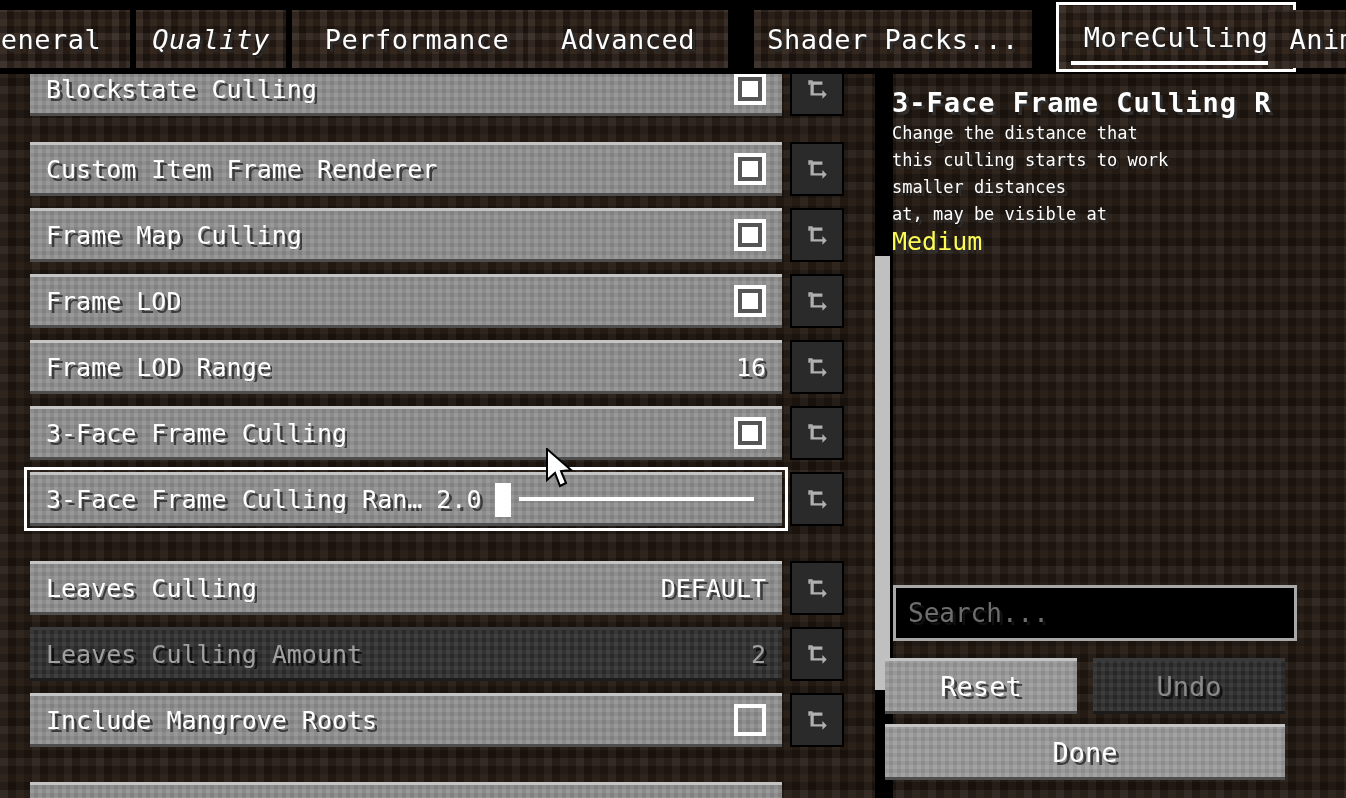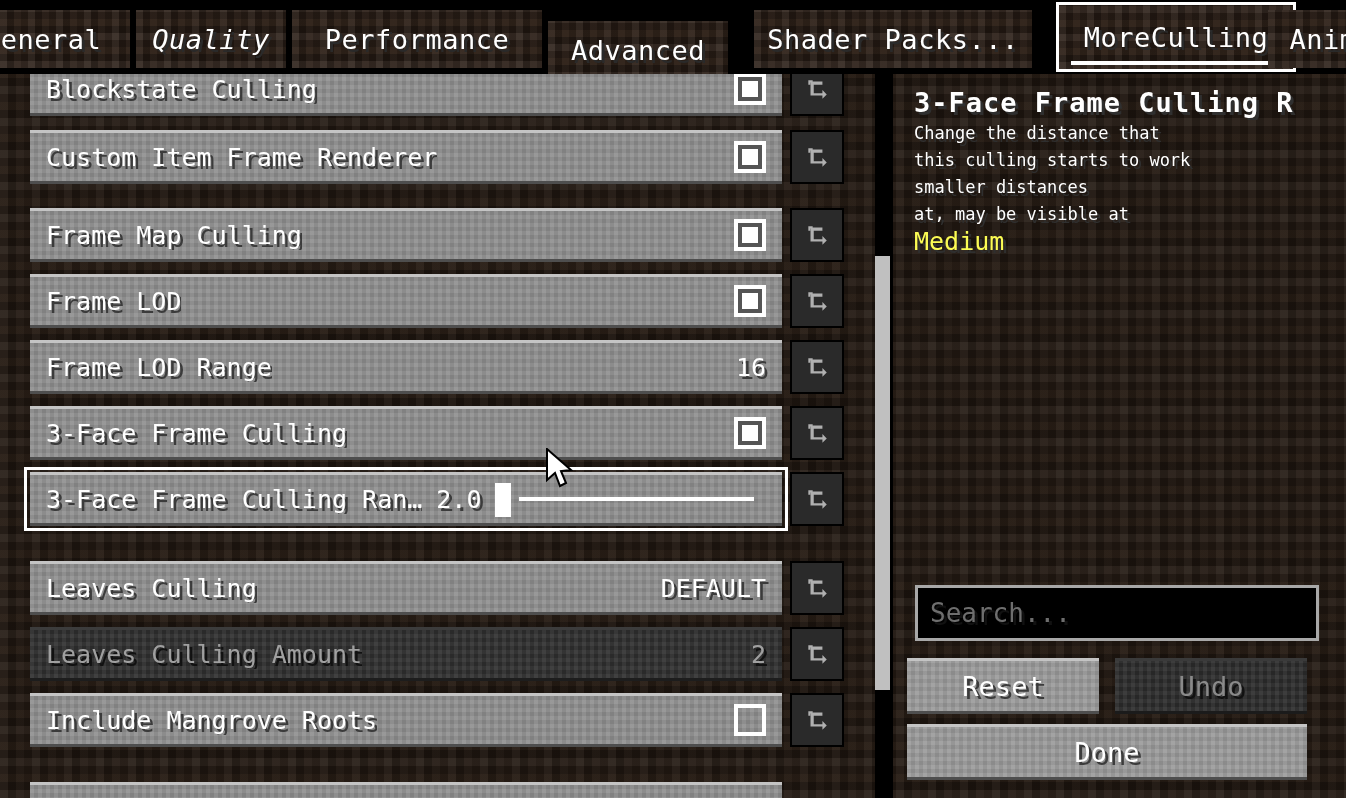--- a/index.html
+++ b/index.html
@@ -114,21 +114,21 @@
     background:#2a2a2a;border:2px solid #000;box-sizing:border-box;
     display:flex;align-items:center;justify-content:center;
   }
   .resetbtn svg{width:26px;height:26px;display:block;}
 
   
   #sbtrack{position:absolute;left:875px;top:74px;width:18px;height:724px;background:#000;}
   #sbthumb{position:absolute;left:875px;top:256px;width:15px;height:434px;background:#c0c0c0;}
 
   
-  #right{position:absolute;left:893px;top:74px;width:453px;height:724px;}
+  #right{position:absolute;left:871px;top:74px;width:453px;height:724px;}
   #desc{position:absolute;left:21px;top:12px;right:0;}
   #desc .dtitle{
     color:#fff;font-size:27px;font-weight:bold;letter-spacing:1px;
     text-shadow:3px 3px 0 #2f2f2f;white-space:nowrap;overflow:hidden;
     line-height:34px;
   }
   #desc .dline{
     color:#fff;font-size:17px;line-height:27px;text-shadow:3px 3px 0 #2f2f2f;
     white-space:nowrap;
   }
@@ -171,21 +171,21 @@
   <div id="tabbar">
       <div class="tab" style="left: -28px; width: 158px;">
         <span>eneral</span>
       </div>
       <div class="tab" style="left: 136px; width: 150px; font-style: italic;">
         <span>Quality</span>
       </div>
       <div class="tab" style="left: 292px; width: 250px; justify-content: center;">
         <span>Performance</span>
       </div>
-      <div class="tab" style="left: 548px; width: 180px; margin-top: 11px;">
+      <div class="tab" style="left: 528px; width: 200px;">
         <span>Advanced</span>
       </div>
       <div class="tab" style="left: 754px; width: 278px;">
         <span>Shader Packs...</span>
       </div>
       <div class="tab sel" style="left: 1056px; width: 240px;">
         <span>MoreCulling</span>
         <div class="tabunder"></div>
       </div>
       <div class="tab" style="left: 1268px; width: 110px;">
@@ -201,21 +201,21 @@
             <span class="spacer"></span>
             <div class="cb checked"></div>
           </div>
           <div class="resetbtn">
             <svg viewBox="0 0 24 24">
               <path d="M6 5 H17 V8 H9 V16 H17 V13 L21 17 L17 21 V18 H6 Z" fill="#b0b0b0"></path>
               <path d="M4 4 H8 V6 H6 V8 H4 Z" fill="#b0b0b0"></path>
             </svg>
           </div>
         </div>
-        <div class="rowwrap" style="top: 56px;">
+        <div class="rowwrap" style="top: 68px;">
           <div class="entry">
             <span class="lbl">Custom Item Frame Renderer</span>
             <span class="spacer"></span>
             <div class="cb checked"></div>
           </div>
           <div class="resetbtn">
             <svg viewBox="0 0 24 24">
               <path d="M6 5 H17 V8 H9 V16 H17 V13 L21 17 L17 21 V18 H6 Z" fill="#b0b0b0"></path>
               <path d="M4 4 H8 V6 H6 V8 H4 Z" fill="#b0b0b0"></path>
             </svg>

